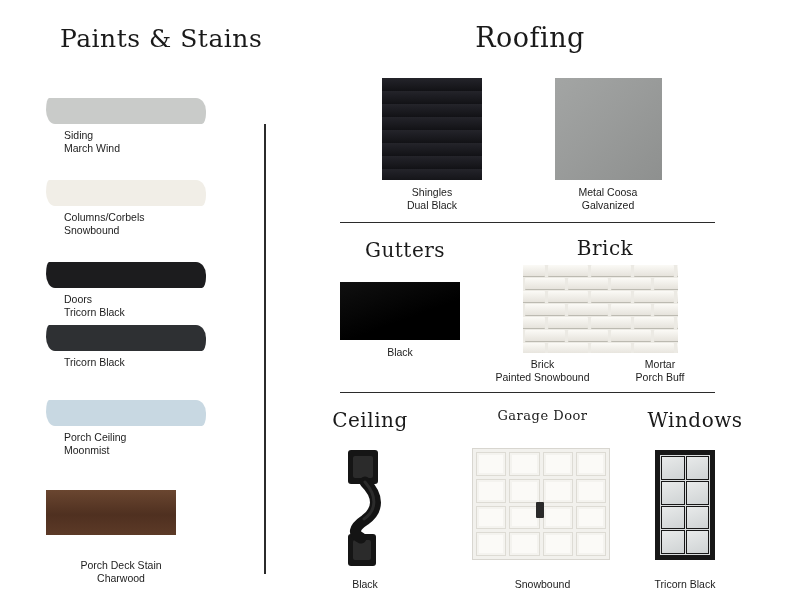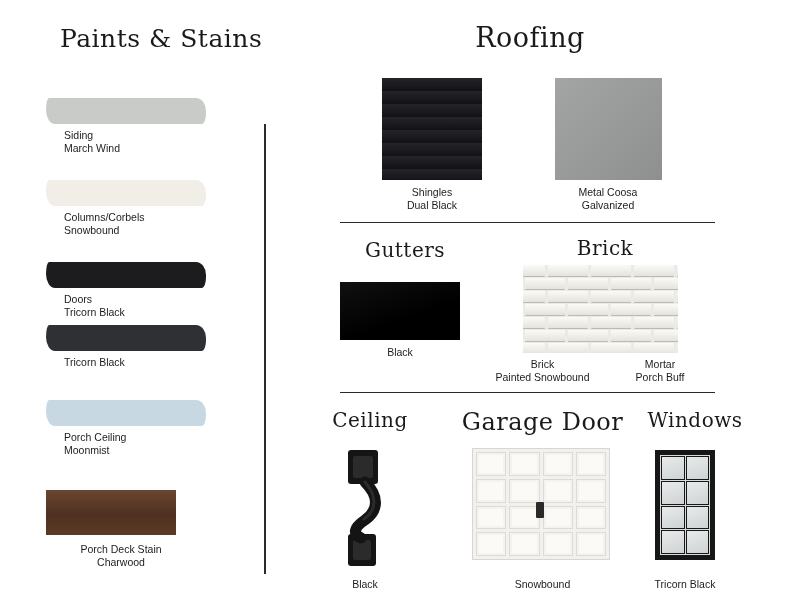--- a/index.html
+++ b/index.html
@@ -241,21 +241,21 @@
     left: 315px;
     top: 578px;
     width: 100px;
   }
 
   #garage-title {
     position: absolute;
     left: 460px;
     top: 408px;
     width: 165px;
-    font-size: 24px;
+    font-size: 13px;
   }
   #garage-tile {
     position: absolute;
     left: 472px;
     top: 448px;
     width: 138px;
     height: 112px;
     background: #f2f1ed;
     border: 1px solid #d8d6d0;
     box-sizing: border-box;
@@ -379,21 +379,21 @@
       <div class="brush-inner" style="background:#c8d8e2"></div>
     </div>
     <div class="swatch-caption caption left">
       <div>Porch Ceiling</div>
       <div>Moonmist</div>
     </div>
   </div>
 
   <div class="swatch-block" style="top:490px">
     <div style="width:130px;height:45px;background:linear-gradient(180deg,#6a4630 0%,#4f3020 55%,#5c3a27 100%);"></div>
-    <div class="swatch-caption caption" style="padding-left:0;width:150px;margin-top:8px">
+    <div class="swatch-caption caption" style="padding-left:0;width:150px;margin-top:24px">
       <div>Porch Deck Stain</div>
       <div>Charwood</div>
     </div>
   </div>
 
   <div id="divider"></div>
 
   <div id="roofing-title" class="script-title">Roofing</div>
 
   <div id="shingles-tile">

